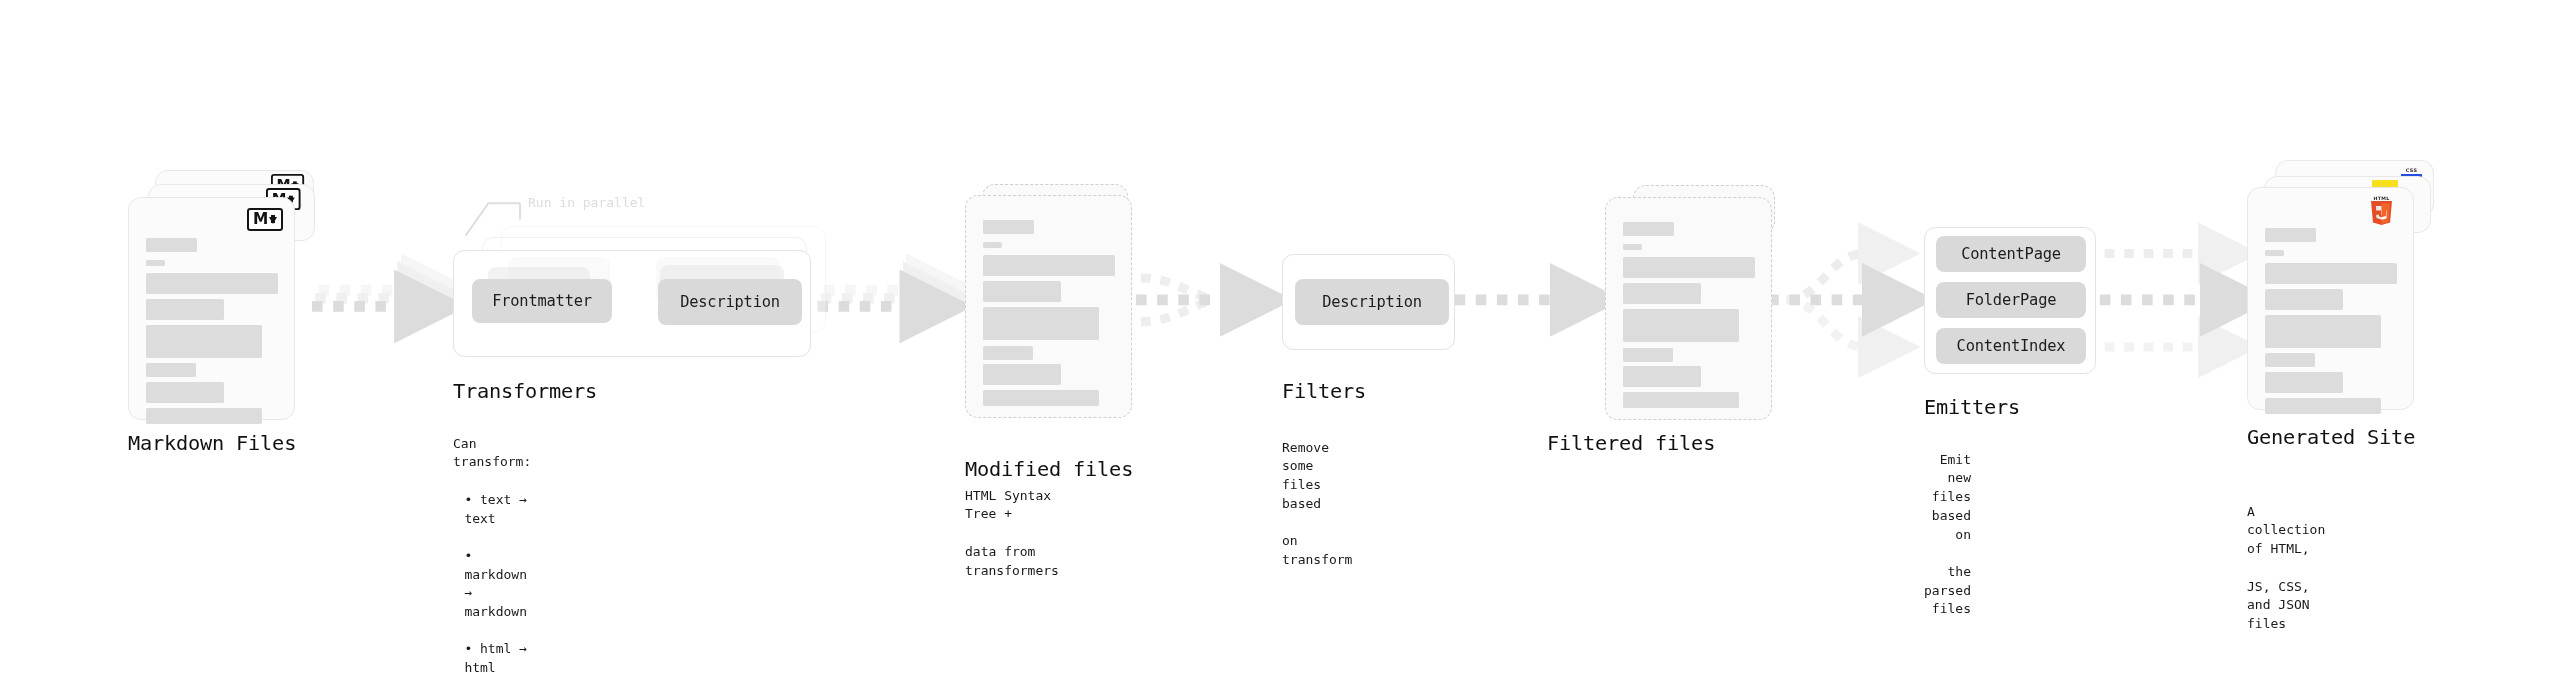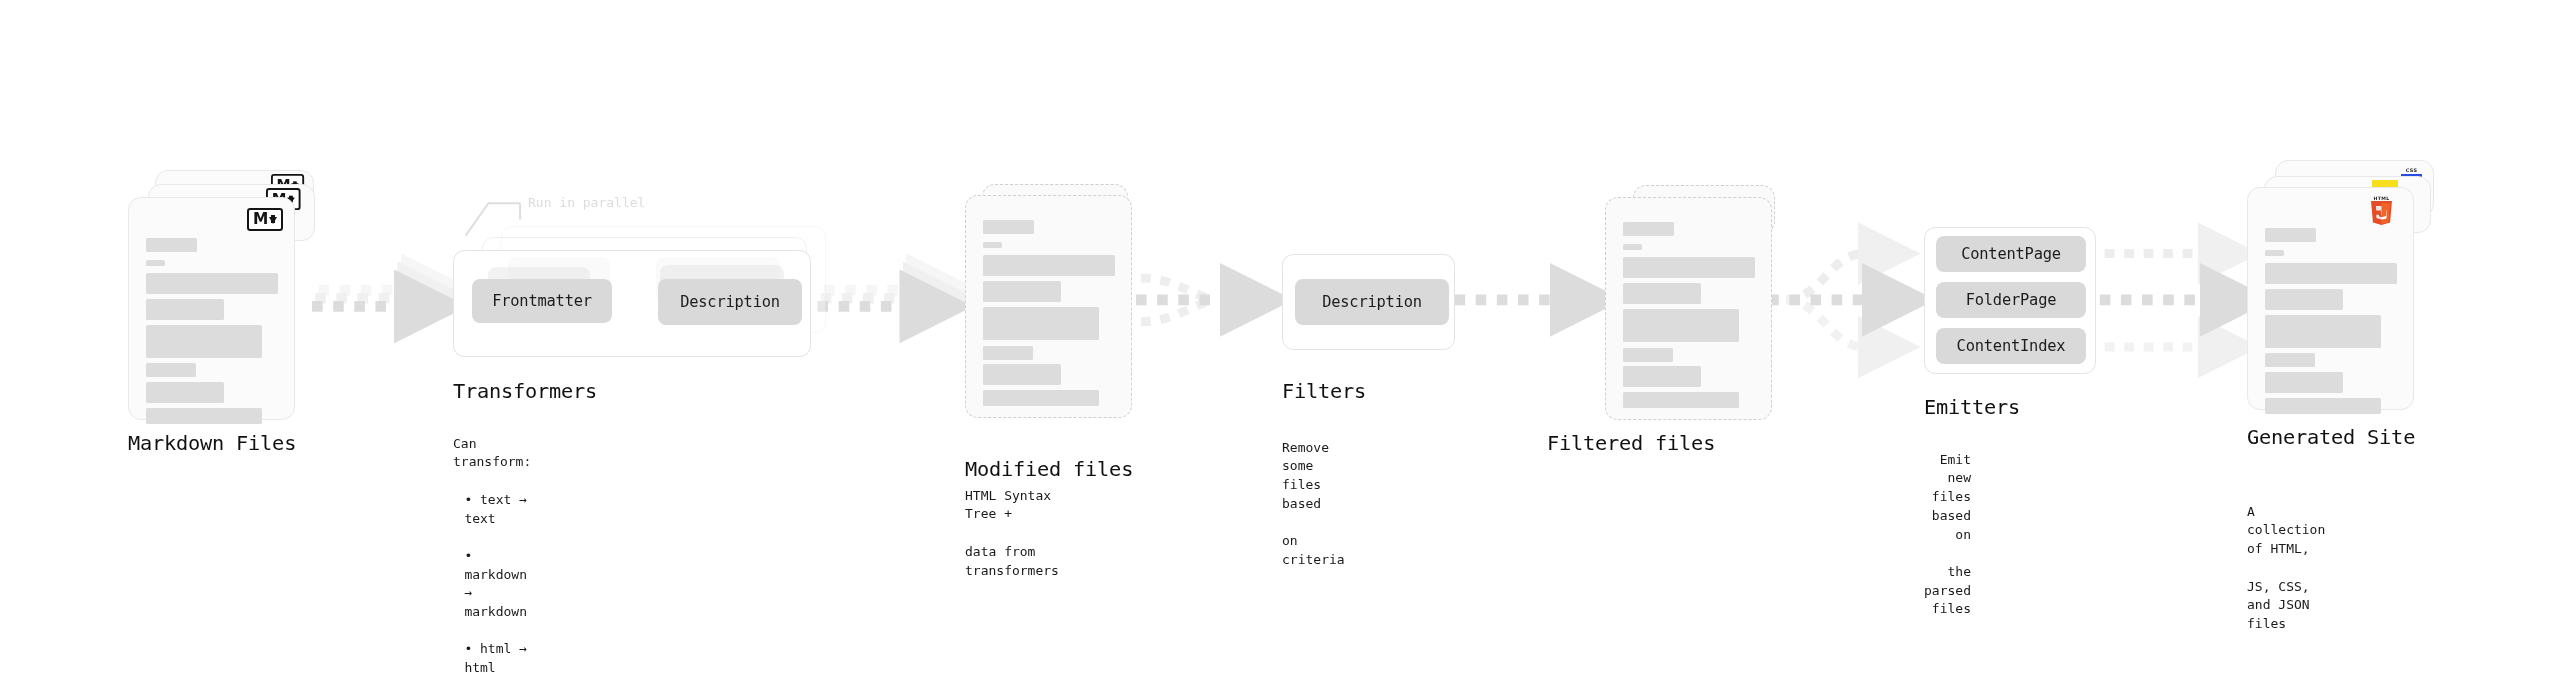--- a/index.html
+++ b/index.html
@@ -339,21 +339,21 @@
   <div class="stage">
     <div class="pbox" style="left:1282px; top:254px; width:173px; height:96px;"></div>
     <div class="chip" style="left:1295px; top:279px; width:154px; height:46px;">
       <span>Description</span>
     </div>
 
     <div class="title" style="left:1282px; top:379px;">Filters</div>
 
     <div class="caption" style="left:1282px; top:420px;">
       <span class="li">Remove some files based</span>
-      <span class="li">on criteria</span>
+      <span class="li">on transform</span>
     </div>
   </div>
 
   <div class="stage">
     <div class="filestack">
       <div class="sheet dashed" style="left:1633px; top:185px; width:142px; height:49px;"></div>
       <div class="sheet dashed" style="left:1605px; top:197px; width:167px; height:223px;">
         <div class="skel" style="left:17px; top:24.4px; width:51px; height:14px;"></div>
         <div class="skel" style="left:17px; top:46px; width:18.7px; height:5.7px;"></div>
         <div class="skel" style="left:17px; top:59px; width:132px; height:21px;"></div>

